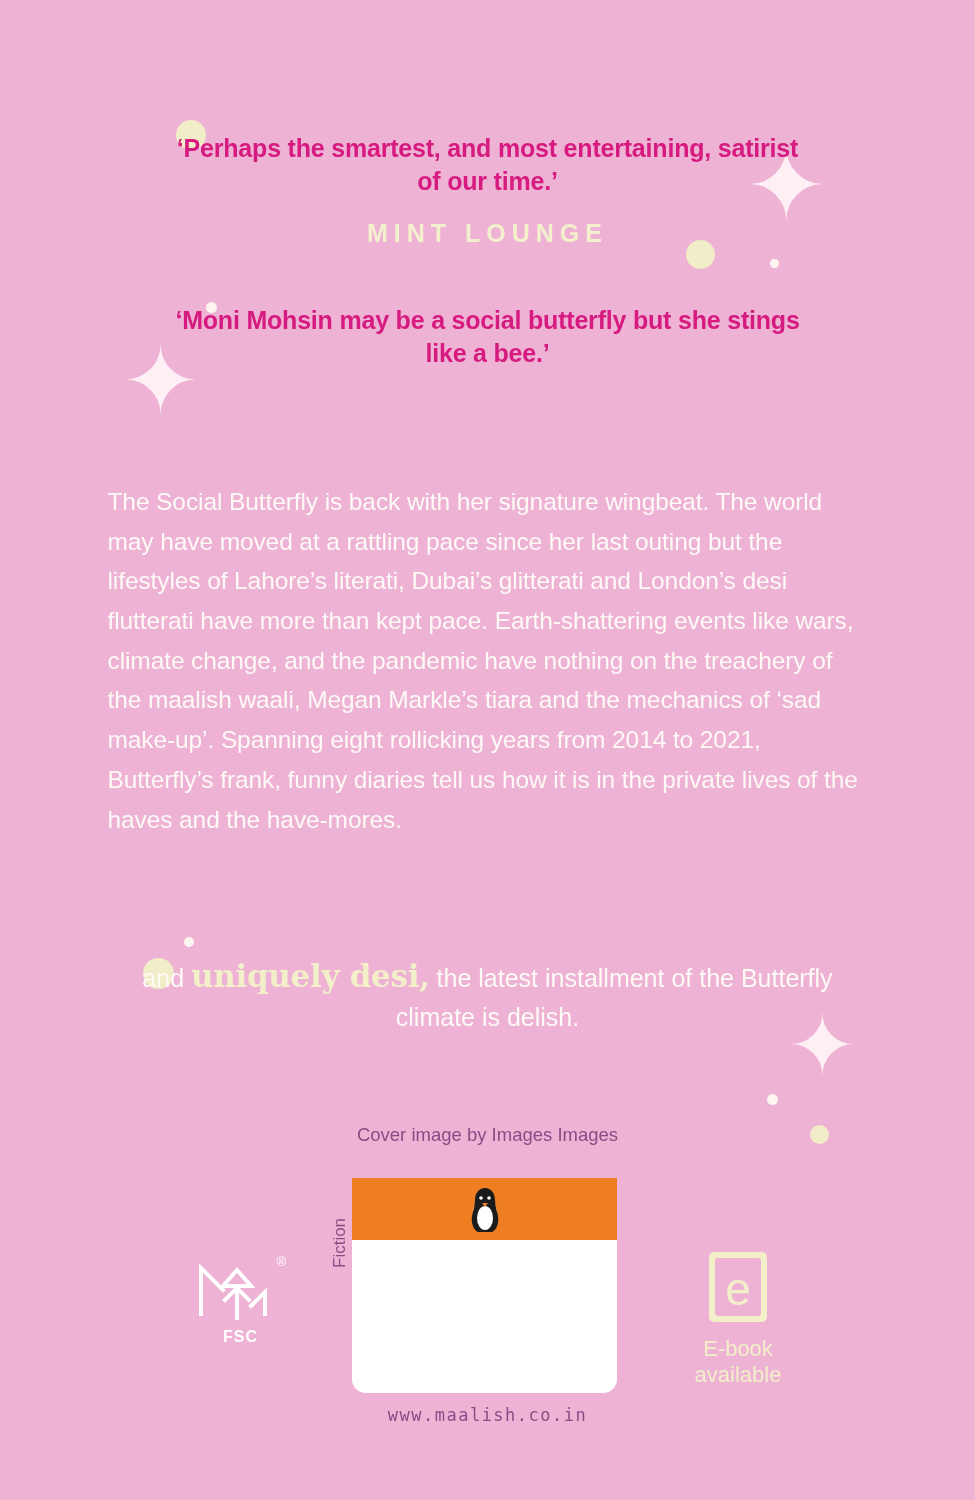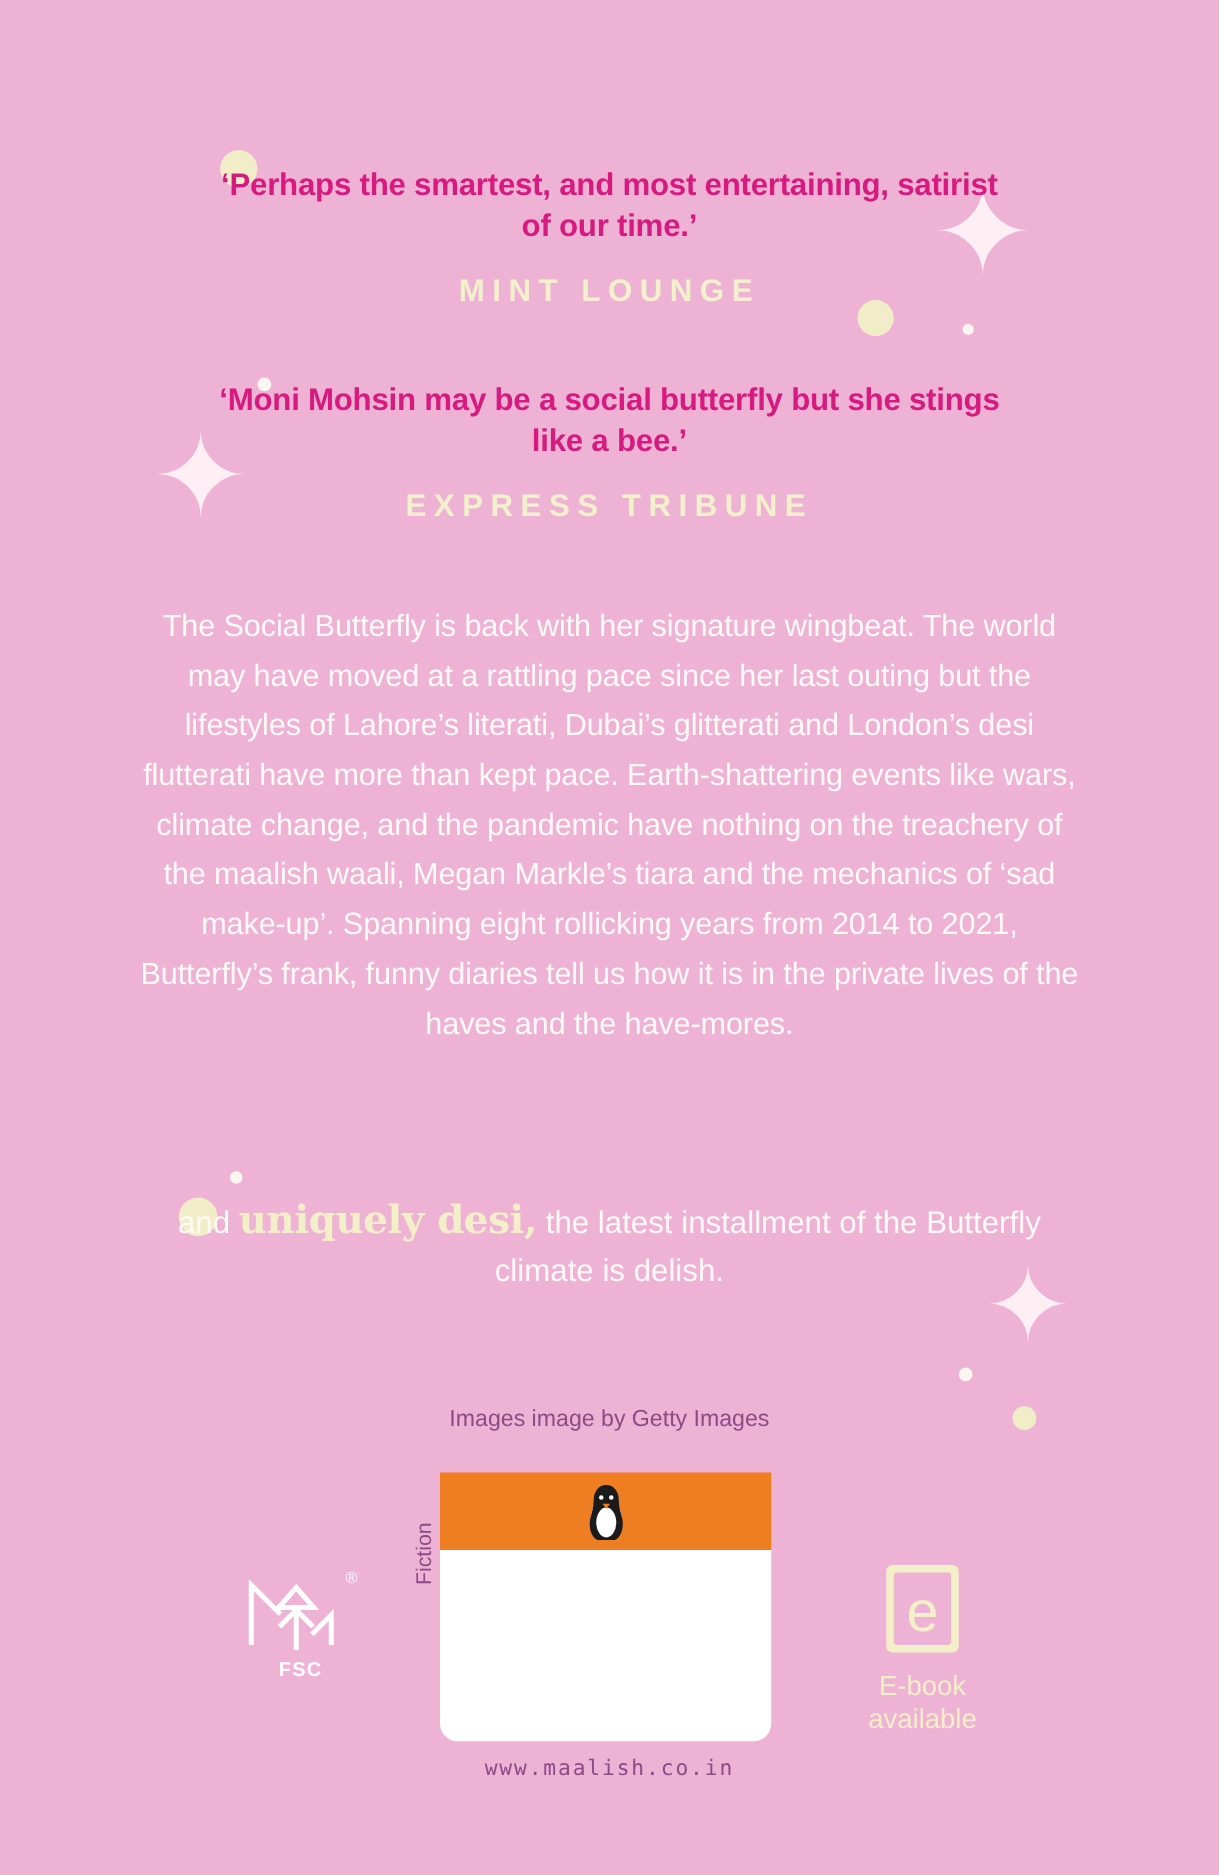--- a/index.html
+++ b/index.html
@@ -59,21 +59,21 @@
     letter-spacing: 6px;
     margin-top: 20px;
   }
 
   
   .blurb {
     position: absolute;
     left: 50%;
     transform: translateX(-50%);
     width: 760px;
-    text-align: center;
+    text-align: left;
     color: #fdfaf6;
     font-size: 24.5px;
     line-height: 1.62;
     letter-spacing: -0.1px;
   }
 
   
   .tagline {
     position: absolute;
     left: 50%;
@@ -224,34 +224,33 @@
   <div class="sparkle" style="left:122px;top:336px;font-size:92px;">✦</div>
   <div class="sparkle" style="left:788px;top:1005px;font-size:82px;">✦</div>
 
   <div class="quote-block" style="top:128px;">
     <div class="quote-text">‘Perhaps the smartest, and most entertaining, satirist of our time.’</div>
     <div class="quote-source">MINT LOUNGE</div>
   </div>
 
   <div class="quote-block" style="top:300px;">
     <div class="quote-text">‘Moni Mohsin may be a social butterfly but she stings like a bee.’</div>
-    <div class="quote-source">EXPRESS TRIBUNE</div>
   </div>
 
   <div class="blurb" style="top:482px;">The Social Butterfly is back with her signature wingbeat. The world may have moved at a rattling pace since her last outing but the lifestyles of Lahore’s literati, Dubai’s glitterati and London’s desi flutterati have more than kept pace. Earth-shattering events like wars, climate change, and the pandemic have nothing on the treachery of the maalish waali, Megan Markle’s tiara and the mechanics of ‘sad make-up’. Spanning eight rollicking years from 2014 to 2021, Butterfly’s frank, funny diaries tell us how it is in the private lives of the haves and the have-mores.</div>
 
   <div class="tagline" style="top:915px;">
     <br>
     <span>and</span>
     <span class="serif-hl">uniquely desi,</span>
     <span>the latest installment of the Butterfly climate is delish.</span>
   </div>
 
   <div class="credits" style="top:1122px;">
-    <div>Images image by Getty Images</div>
+    <div>Cover image by Images Images</div>
   </div>
 
   <div class="fsc">
     <svg width="95" height="70" viewBox="0 0 95 70">
       <g stroke="#ffffff" stroke-width="4" fill="none" stroke-linecap="square">
         <path d="M8 58 L8 12 L30 34"></path>
         <path d="M44 62 L44 30"></path>
         <path d="M30 30 L44 14 L58 30 Z"></path>
         <path d="M32 44 L44 32 L56 44"></path>
         <path d="M58 50 L72 36 L72 58"></path>

